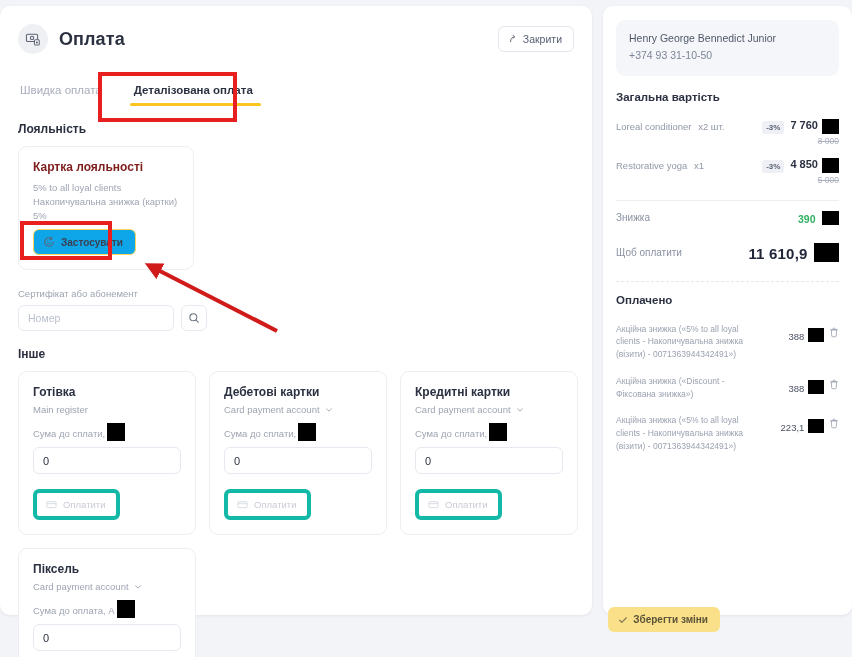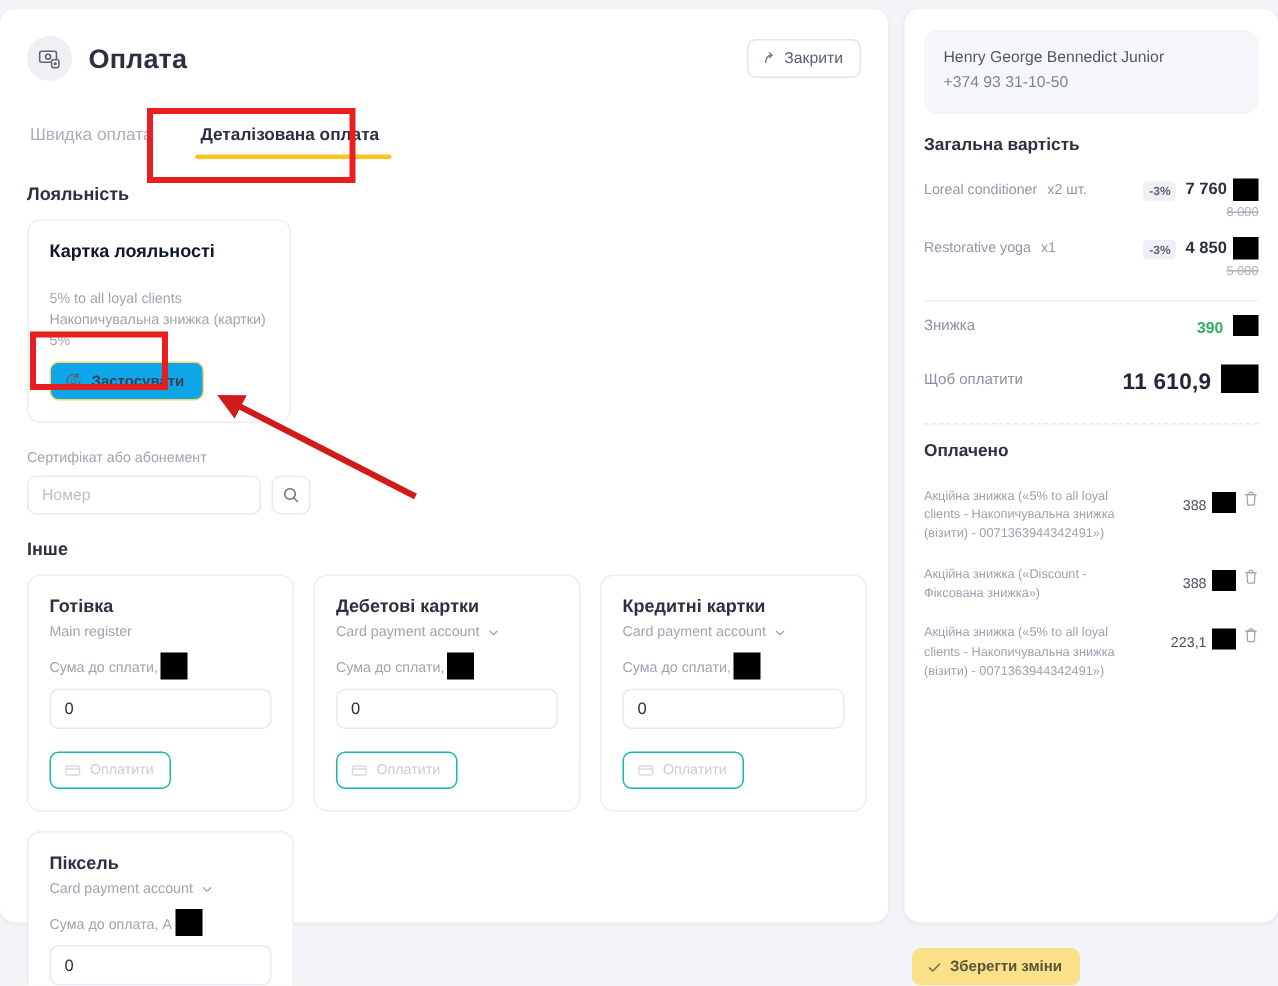--- a/index.html
+++ b/index.html
@@ -59,21 +59,21 @@
     font-size: 12px; font-weight: 700; color: #2c3142;
     margin: 16px 0 10px 18px;
   }
 
   
   .loy-card {
     margin-left: 18px; width: 176px;
     border: 1px solid #eceef3; border-radius: 9px; padding: 13px 14px 14px 14px;
     background: #fff;
   }
-  .loy-title { font-size: 12px; font-weight: 700; color: #0f172a; margin-bottom: 19px; }
+  .loy-title { font-size: 12px; font-weight: 700; color: #7f1d1d; margin-bottom: 7px; }
   .loy-line { font-size: 9.5px; color: #9ea4b2; line-height: 1.45; }
   .apply-btn {
     display: inline-flex; align-items: center; gap: 6px;
     margin-top: 7px; font-size: 10px; color: #3b4052; font-weight: 600;
     border: 1px solid #fcd75c; border-radius: 6px; background: #0ea5e9;
     padding: 6px 12px 6px 9px; cursor: pointer;
   }
 
   
   .cert-wrap { margin: 18px 0 16px 18px; }
@@ -111,21 +111,21 @@
   .redact { display: inline-block; background: #000; vertical-align: middle; }
   .pay-input {
     width: 100%; height: 27px; margin-top: 6px;
     border: 1px solid #e6e9f0; border-radius: 6px;
     font-size: 11px; color: #2c3142; padding: 0 9px;
     font-family: "Liberation Sans", sans-serif; background: #fff; outline: none;
   }
   .pay-btn {
     display: inline-flex; align-items: center; gap: 6px;
     margin-top: 15px; font-size: 9.5px; color: #c9ccd6;
-    border: 1px solid #14b8a6; border-radius: 6px; background: #fff;
+    border: 4px solid #14b8a6; border-radius: 6px; background: #fff;
     padding: 6px 11px 6px 9px; cursor: default;
   }
 
   
   .cust-box {
     margin: 14px 13px 0 13px; background: #f5f6fa; border-radius: 9px;
     padding: 11px 13px 12px 13px;
   }
   .cust-name { font-size: 10.5px; color: #505869; line-height: 1.5; }
   .cust-phone { font-size: 10.5px; color: #7c8495; line-height: 1.6; }
@@ -165,21 +165,21 @@
     display: flex; align-items: flex-start; justify-content: space-between;
     margin: 0 13px; padding: 7px 0; gap: 6px;
   }
   .paid-name { font-size: 8.5px; color: #9ba2b1; line-height: 1.5; max-width: 148px; }
   .paid-right { display: flex; align-items: flex-end; gap: 5px; flex: 0 0 auto; }
   .paid-val { font-size: 9.5px; color: #4b5162; white-space: nowrap; padding-top: 1px; }
   .trash { cursor: pointer; padding-top: 1px; }
 
   
   .save-btn {
-    position: absolute; right: 8px; bottom: 0;
+    position: absolute; right: 8px; bottom: 25px;
     background: #fbe08a; color: #5a5338; border: none; border-radius: 6px;
     font-size: 10px; font-weight: 600; padding: 7px 12px 7px 10px;
     display: inline-flex; align-items: center; gap: 5px; cursor: pointer;
     font-family: "Liberation Sans", sans-serif;
   }
 
   
   .anno-box {
     position: absolute; border: 4px solid #e81f1f; pointer-events: none; z-index: 40;
   }

